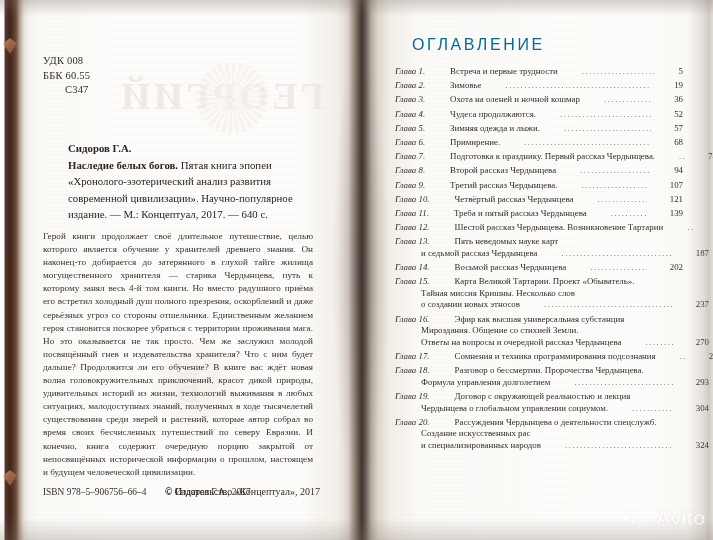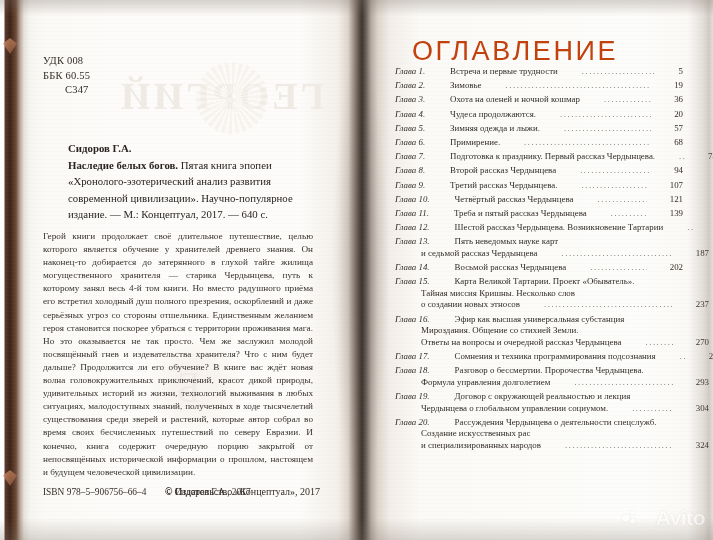--- a/index.html
+++ b/index.html
@@ -188,23 +188,23 @@
     position: absolute;
     left: 390px;
     top: 0;
     width: 300px;
     height: 540px;
   }
   .toc-title {
     position: absolute;
     left: 22px;
     top: 36px;
-    font-size: 27px;
+    font-size: 16px;
     letter-spacing: 2.6px;
-    color: #c2410c;
+    color: #0369a1;
     font-family: "Liberation Sans", sans-serif;
     font-weight: 400;
   }
   .toc-list {
     position: absolute;
     left: 5px;
     top: 66px;
     width: 288px;
   }
   .toc-entry {
@@ -352,21 +352,21 @@
             <span class="toc-text">Охота на оленей и ночной кошмар</span>
             <span class="toc-dots">..........................................................................................</span>
             <span class="toc-page">36</span>
           </div>
         </div>
         <div class="toc-entry">
           <div class="toc-line">
             <span class="toc-chap">Глава 4.</span>
             <span class="toc-text">Чудеса продолжаются.</span>
             <span class="toc-dots">..........................................................................................</span>
-            <span class="toc-page">20</span>
+            <span class="toc-page">52</span>
           </div>
         </div>
         <div class="toc-entry">
           <div class="toc-line">
             <span class="toc-chap">Глава 5.</span>
             <span class="toc-text">Зимняя одежда и лыжи.</span>
             <span class="toc-dots">..........................................................................................</span>
             <span class="toc-page">57</span>
           </div>
         </div>

